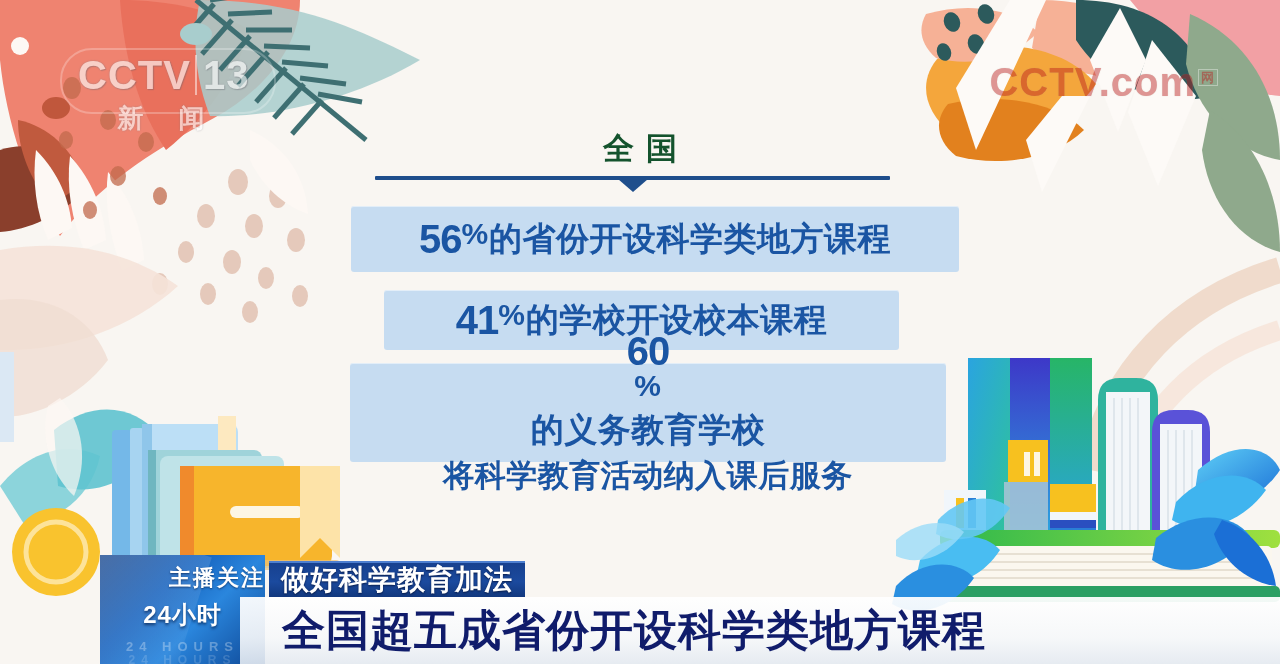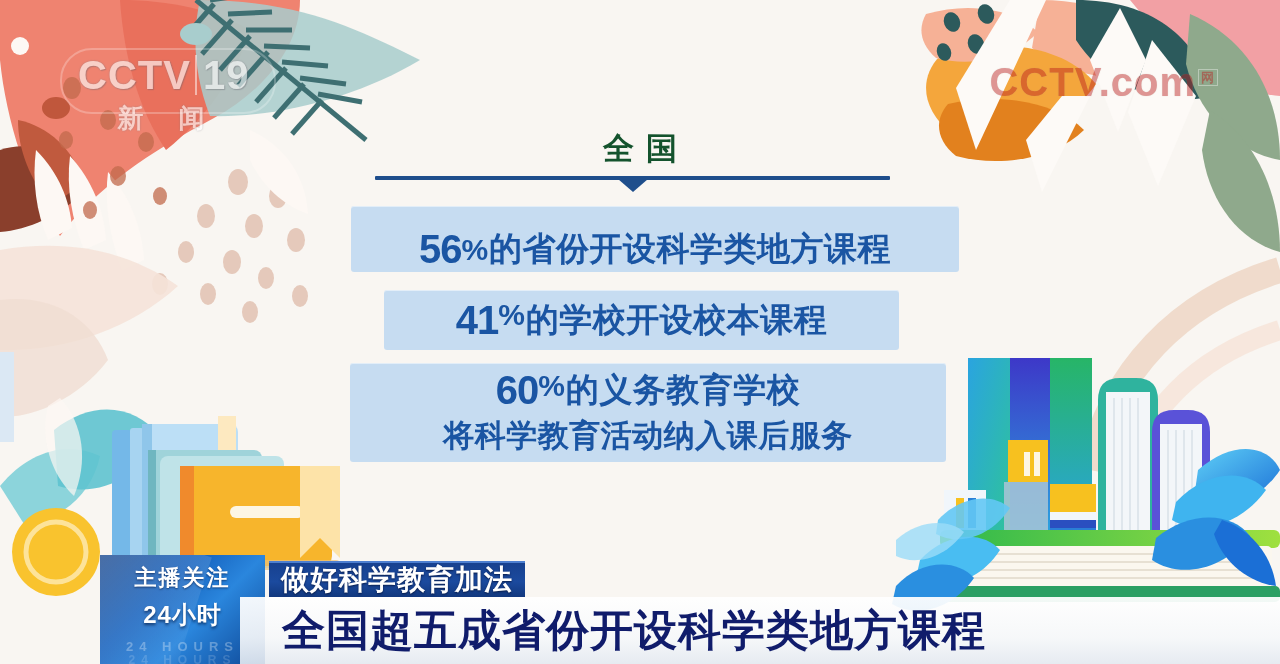--- a/index.html
+++ b/index.html
@@ -68,38 +68,38 @@
   .stat{
     position:absolute;background:#c6dcf1;border-radius:3px;
     display:flex;align-items:center;justify-content:center;
     color:#1a55a3;font-weight:700;text-align:center;
     box-shadow:0 1px 0 rgba(255,255,255,.5) inset;
   }
   .stat .num{font-size:40px;letter-spacing:-1px;}
   .stat .pct{font-size:30px;position:relative;top:-5px;margin:0 1px 0 0;}
   .stat .txt{font-size:33px;letter-spacing:.5px;}
 
-  #stat1{left:351px;top:206px;width:608px;height:66px;align-items:flex-end;}
+  #stat1{left:351px;top:206px;width:608px;height:66px;}
   #stat2{left:384px;top:290px;width:515px;height:60px;}
   #stat3{left:350px;top:363px;width:596px;height:99px;flex-direction:column;}
-  #stat3 .line1{display:flex;align-items:center;justify-content:space-between;}
+  #stat3 .line1{display:flex;align-items:center;justify-content:space-between;flex-direction:column;}
   #stat3 .line2{font-size:31px;letter-spacing:.5px;margin-top:2px;}
 
   .badge-left{
     position:absolute;left:100px;top:555px;width:165px;height:109px;
     background:linear-gradient(135deg,#0a3c87 0%,#1561bd 35%,#2a86dd 60%,#0e4795 100%);
     overflow:hidden;
   }
   .badge-left:before{
     content:"";position:absolute;left:-30px;top:-20px;width:120px;height:160px;
     background:linear-gradient(120deg,rgba(255,255,255,.30),rgba(255,255,255,0));
     transform:rotate(18deg);
   }
   .badge-left .b-top{
-    position:absolute;left:0;right:0;top:8px;text-align:center;
+    position:absolute;left:0;right:0;top:8px;text-align:right;
     color:#fff;font-size:22px;font-weight:700;letter-spacing:2px;
     text-shadow:0 1px 2px rgba(0,20,60,.6);
   }
   .badge-left .b-main{
     position:absolute;left:0;right:0;top:44px;text-align:center;
     color:#fff;font-size:24px;font-weight:700;letter-spacing:1px;
     text-shadow:0 2px 3px rgba(0,20,60,.65);
   }
   .badge-left .b-sub{
     position:absolute;left:0;right:0;top:84px;text-align:center;
@@ -337,21 +337,21 @@
       <path d="M938,520 C960,496 992,492 1010,508 C990,538 958,546 936,534 Z" fill="#63c8f4" opacity=".9"></path>
       <path d="M896,540 C918,520 948,518 964,532 C946,558 916,566 896,556 Z" fill="#9bdcf8" opacity=".8"></path>
     </g>
 
     <rect x="0" y="352" width="14" height="90" fill="#dbe8f4"></rect>
   </svg>
 
   <div class="cctv-ring"></div>
   <div class="cctv-logo">
     <div class="c13">
-      <span>CCTV</span><span class="thirteen">19</span>
+      <span>CCTV</span><span class="thirteen">13</span>
     </div>
     <div class="xinwen">新 闻</div>
   </div>
 
   <div class="cctvcom">
     <span>CCTV.com</span><span class="wang">网</span>
   </div>
 
   <div class="info-title">全国</div>
 

